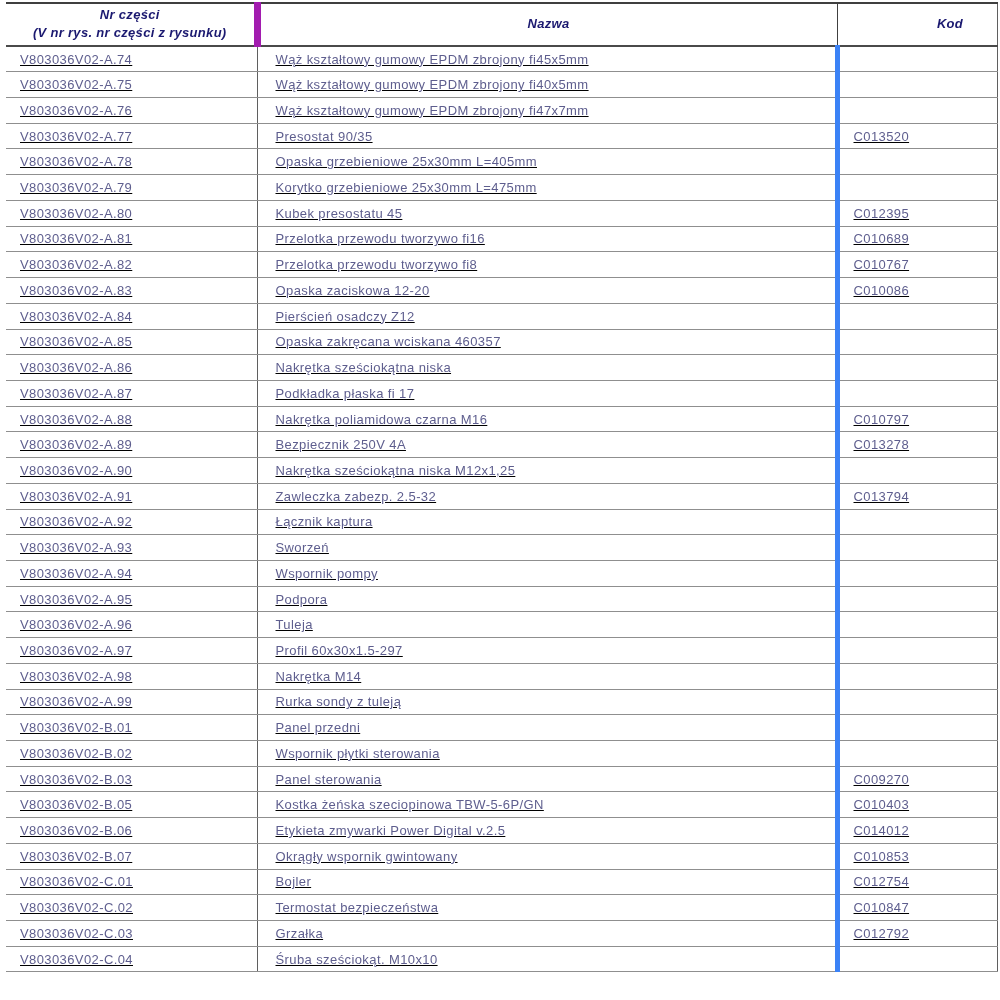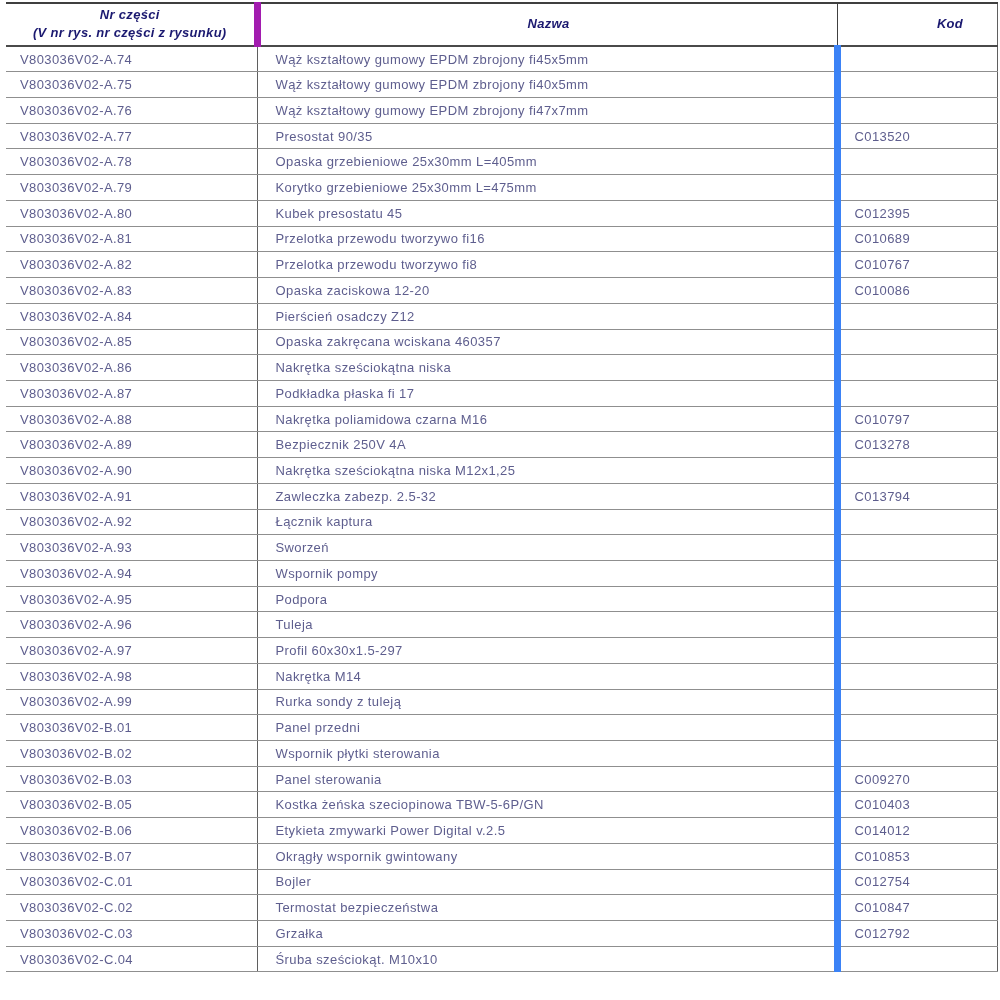--- a/index.html
+++ b/index.html
@@ -37,34 +37,34 @@
     font-weight: bold;
     letter-spacing: 0.3px;
     text-align: center;
     vertical-align: middle;
     padding: 2px 0 4px 0;
     line-height: 1.35;
   }
   thead th.th-nazwa { border-left: 7px solid #a21caf; }
   thead th.th-kod   { border-left: 1px solid #404040; border-right: 1px solid #5f5f5f; padding-left: 66px; }
 
-  tbody tr { height: 25.72px; }
+  tbody tr { height: 25.72px; text-decoration: underline; }
   tbody td {
     border-bottom: 1px solid #8f8f8f;
     color: #5e5e8e;
     font-size: 13px;
     letter-spacing: 0.4px;
     vertical-align: middle;
     white-space: nowrap;
     overflow: hidden;
     padding: 0;
   }
   td.cell-nr   { padding-left: 14px; }
   td.cell-name { padding-left: 18px; border-left: 1px solid #5f5f5f; }
-  td.cell-code { padding-left: 14px; border-left: 7px solid #3b82f6; border-right: 1px solid #5f5f5f; }
+  td.cell-code { padding-left: 14px; border-left: 5px solid #3b82f6; border-right: 1px solid #5f5f5f; }
 </style>
 </head>
 <body>
 
 <div class="page">
   <table class="parts-table">
     <colgroup>
       <col class="c1">
         <col class="c2">
         <col class="c3">

